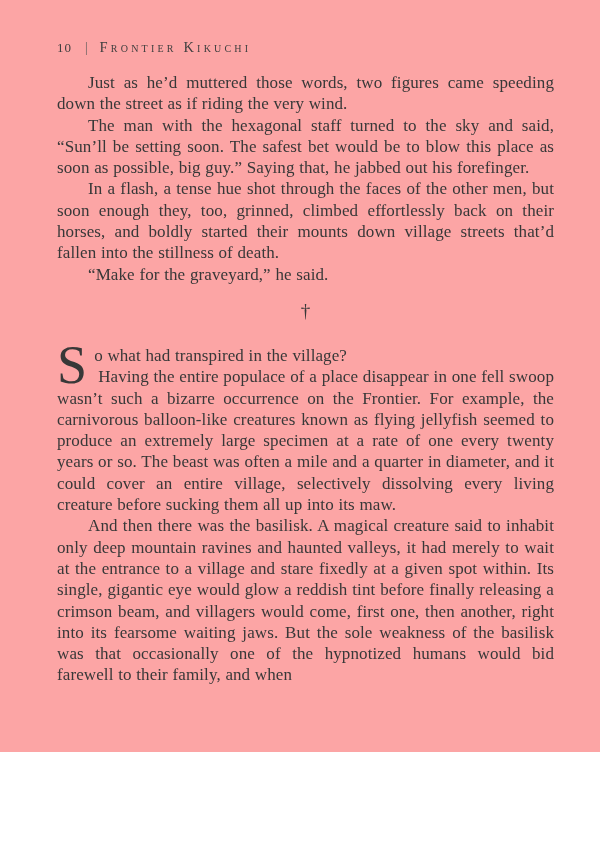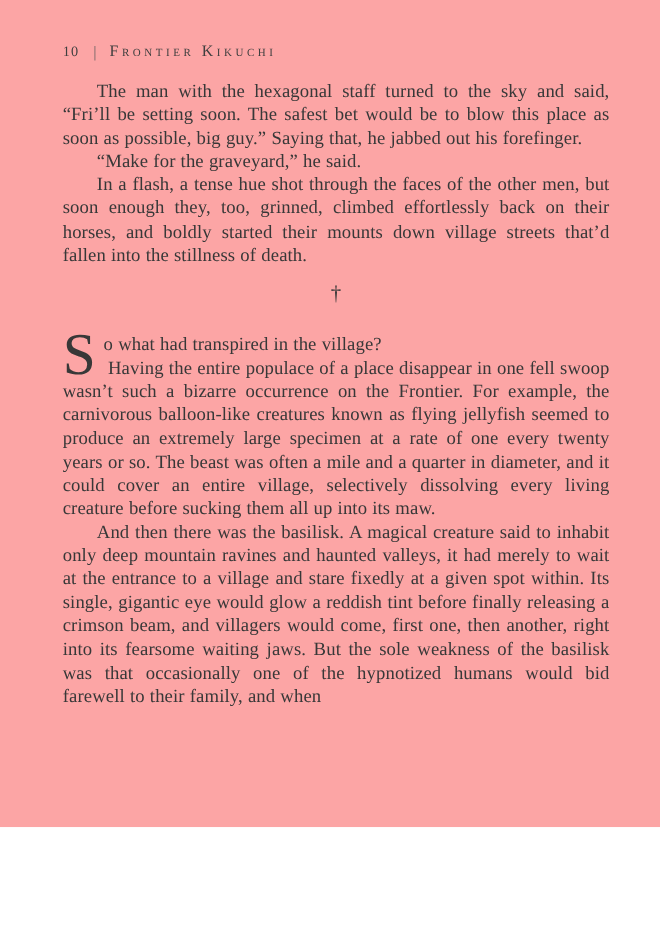--- a/index.html
+++ b/index.html
@@ -75,23 +75,24 @@
 <div class="page">
 
   <div class="running-header">
     <span class="pagenum">10</span>
     <span class="sep">|</span>
     <span class="author">Frontier Kikuchi</span>
   </div>
 
   <div class="text-block">
 
-    <p class="para indent">The man with the hexagonal staff turned to the sky and said, “Fri’ll be setting soon. The safest bet would be to blow this place as soon as possible, big guy.” Saying that, he jabbed out his forefinger.</p>
+    <p class="para indent">Just as he’d muttered those words, two figures came speeding down the street as if riding the very wind.</p>
+    <p class="para indent">The man with the hexagonal staff turned to the sky and said, “Sun’ll be setting soon. The safest bet would be to blow this place as soon as possible, big guy.” Saying that, he jabbed out his forefinger.</p>
+    <p class="para indent">In a flash, a tense hue shot through the faces of the other men, but soon enough they, too, grinned, climbed effortlessly back on their horses, and boldly started their mounts down village streets that’d fallen into the stillness of death.</p>
     <p class="para indent">“Make for the graveyard,” he said.</p>
-    <p class="para indent">In a flash, a tense hue shot through the faces of the other men, but soon enough they, too, grinned, climbed effortlessly back on their horses, and boldly started their mounts down village streets that’d fallen into the stillness of death.</p>
 
     <div class="section-break">†</div>
 
     <p class="para dropcap-para"><span class="dropcap">S</span><span>o what had transpired in the village?</span><br><span class="cont">Having the entire populace of a place disappear in one fell swoop wasn’t such a bizarre occurrence on the Frontier. For example, the carnivorous balloon-like creatures known as flying jellyfish seemed to produce an extremely large specimen at a rate of one every twenty years or so. The beast was often a mile and a quarter in diameter, and it could cover an entire village, selectively dissolving every living creature before sucking them all up into its maw.</span></p>
 
     <p class="para indent">And then there was the basilisk. A magical creature said to inhabit only deep mountain ravines and haunted valleys, it had merely to wait at the entrance to a village and stare fixedly at a given spot within. Its single, gigantic eye would glow a reddish tint before finally releasing a crimson beam, and villagers would come, first one, then another, right into its fearsome waiting jaws. But the sole weakness of the basilisk was that occasionally one of the hypnotized humans would bid farewell to their family, and when</p>
 
   </div>
 
 </div>

